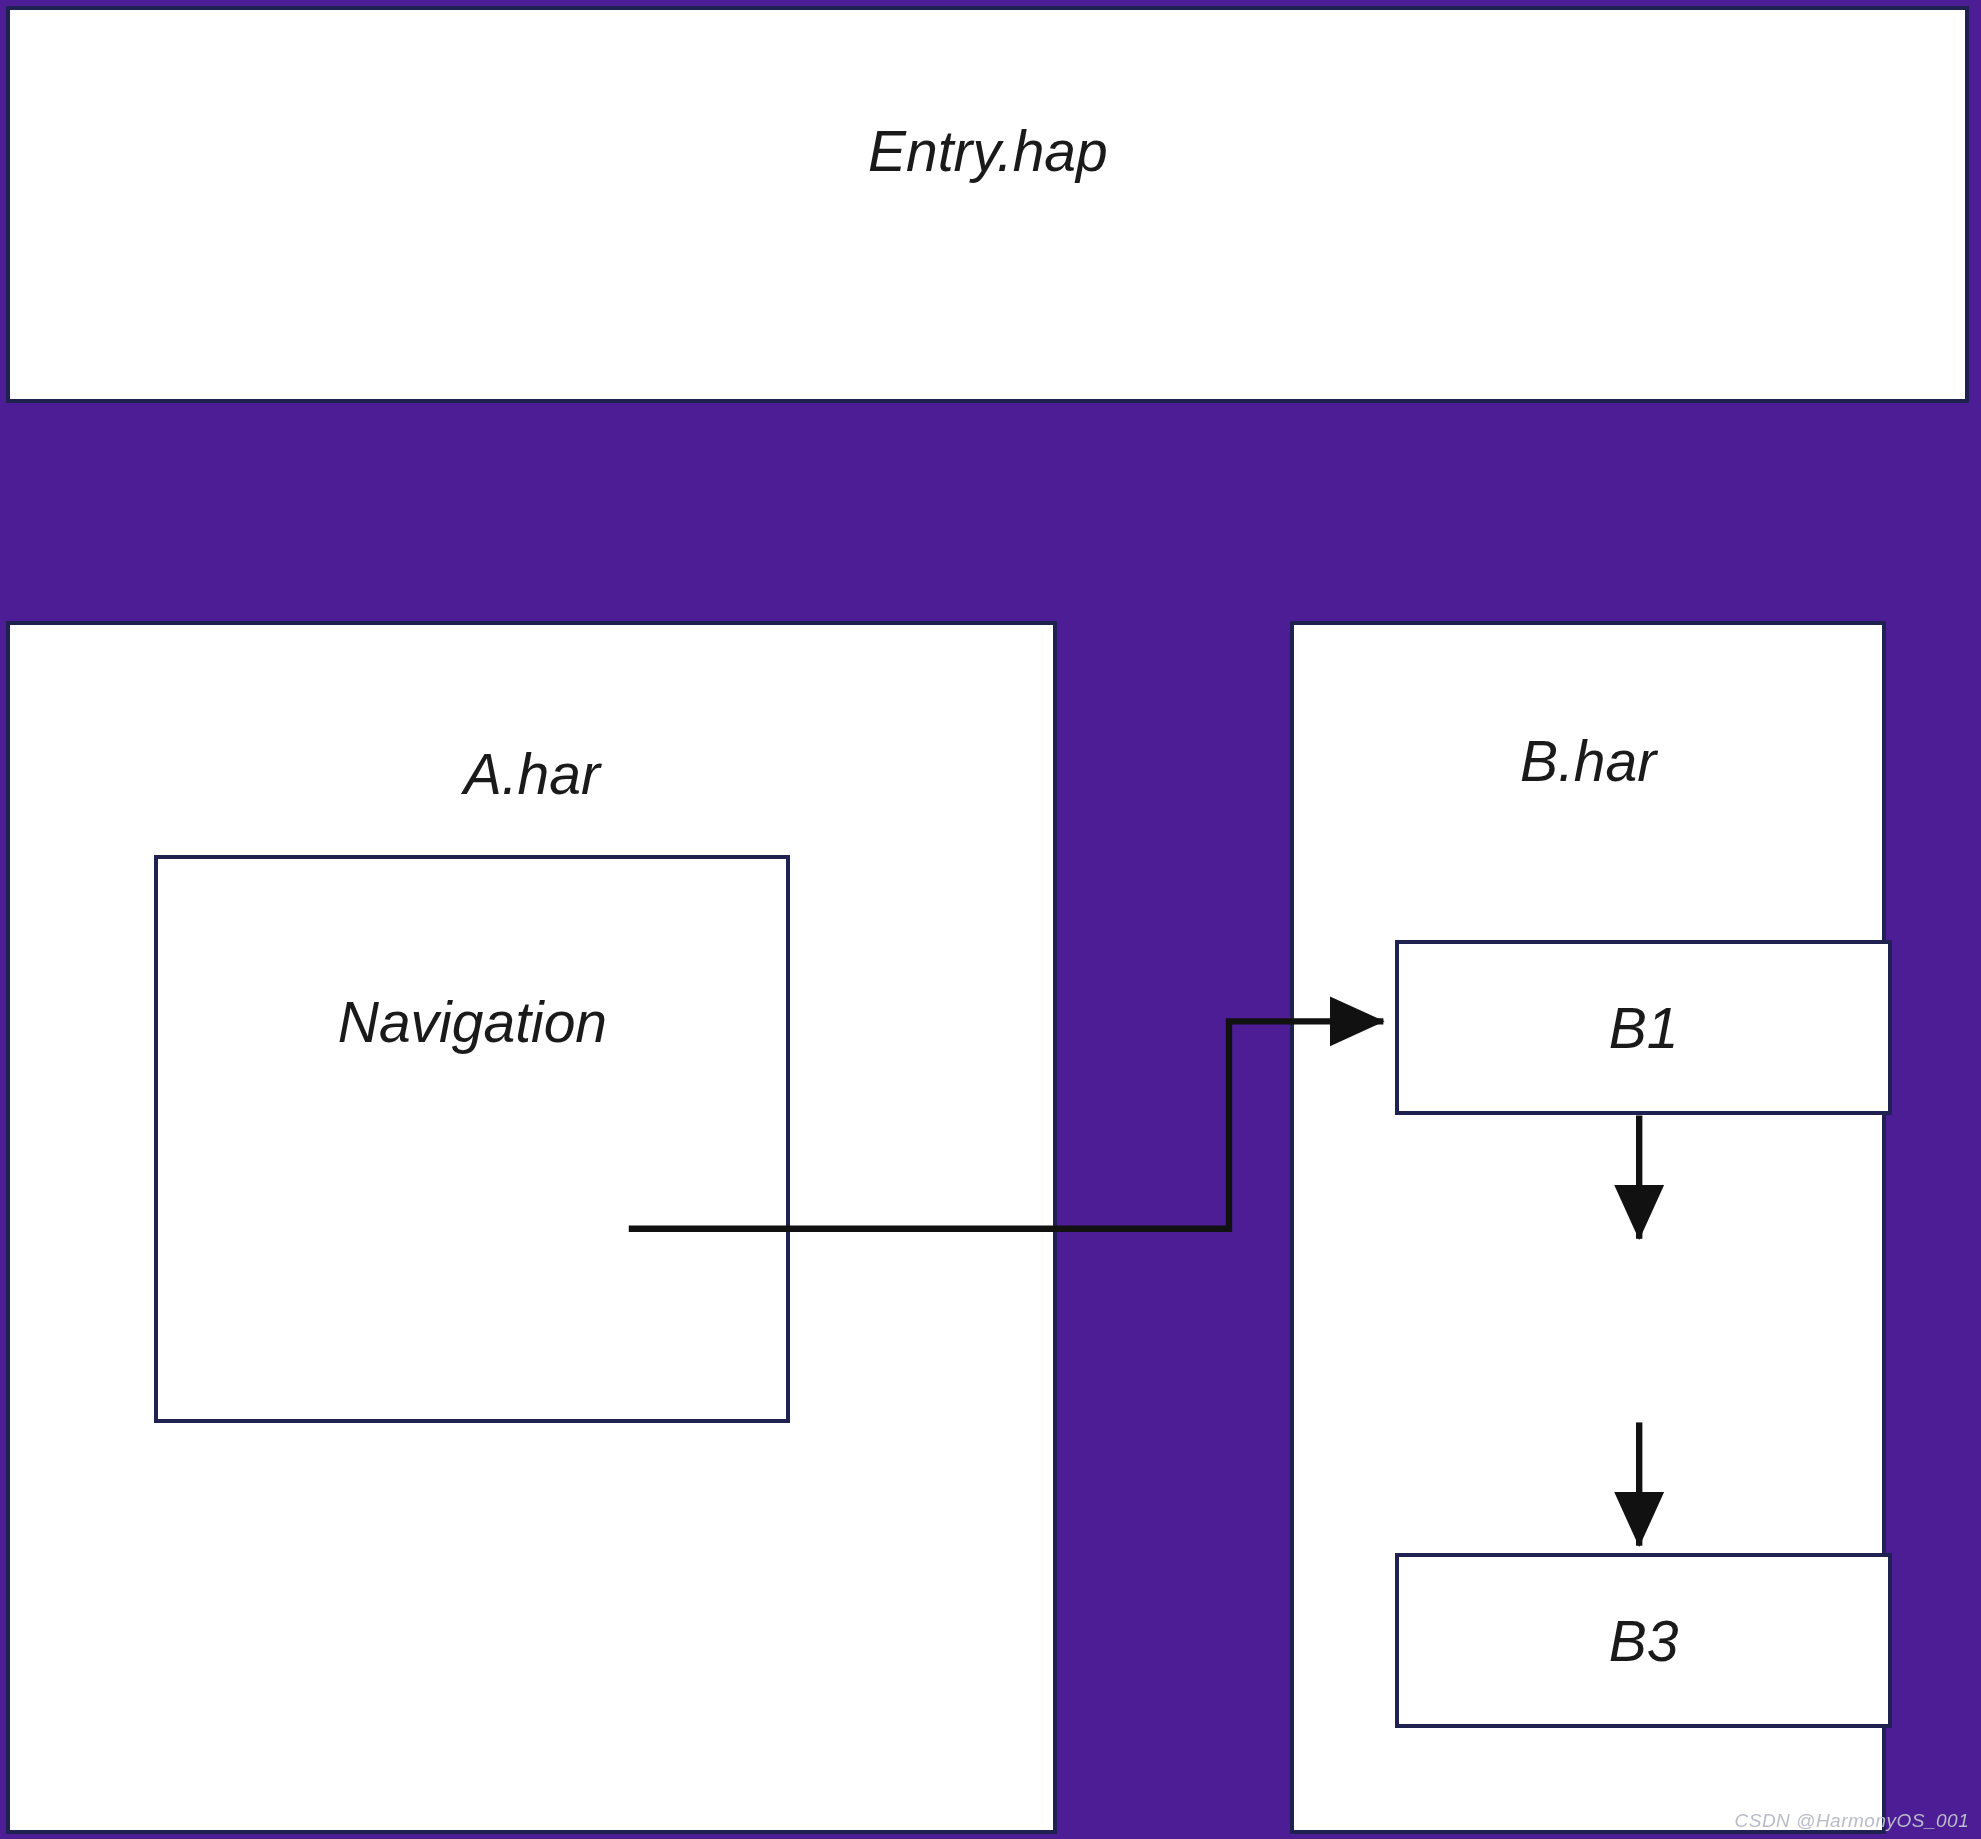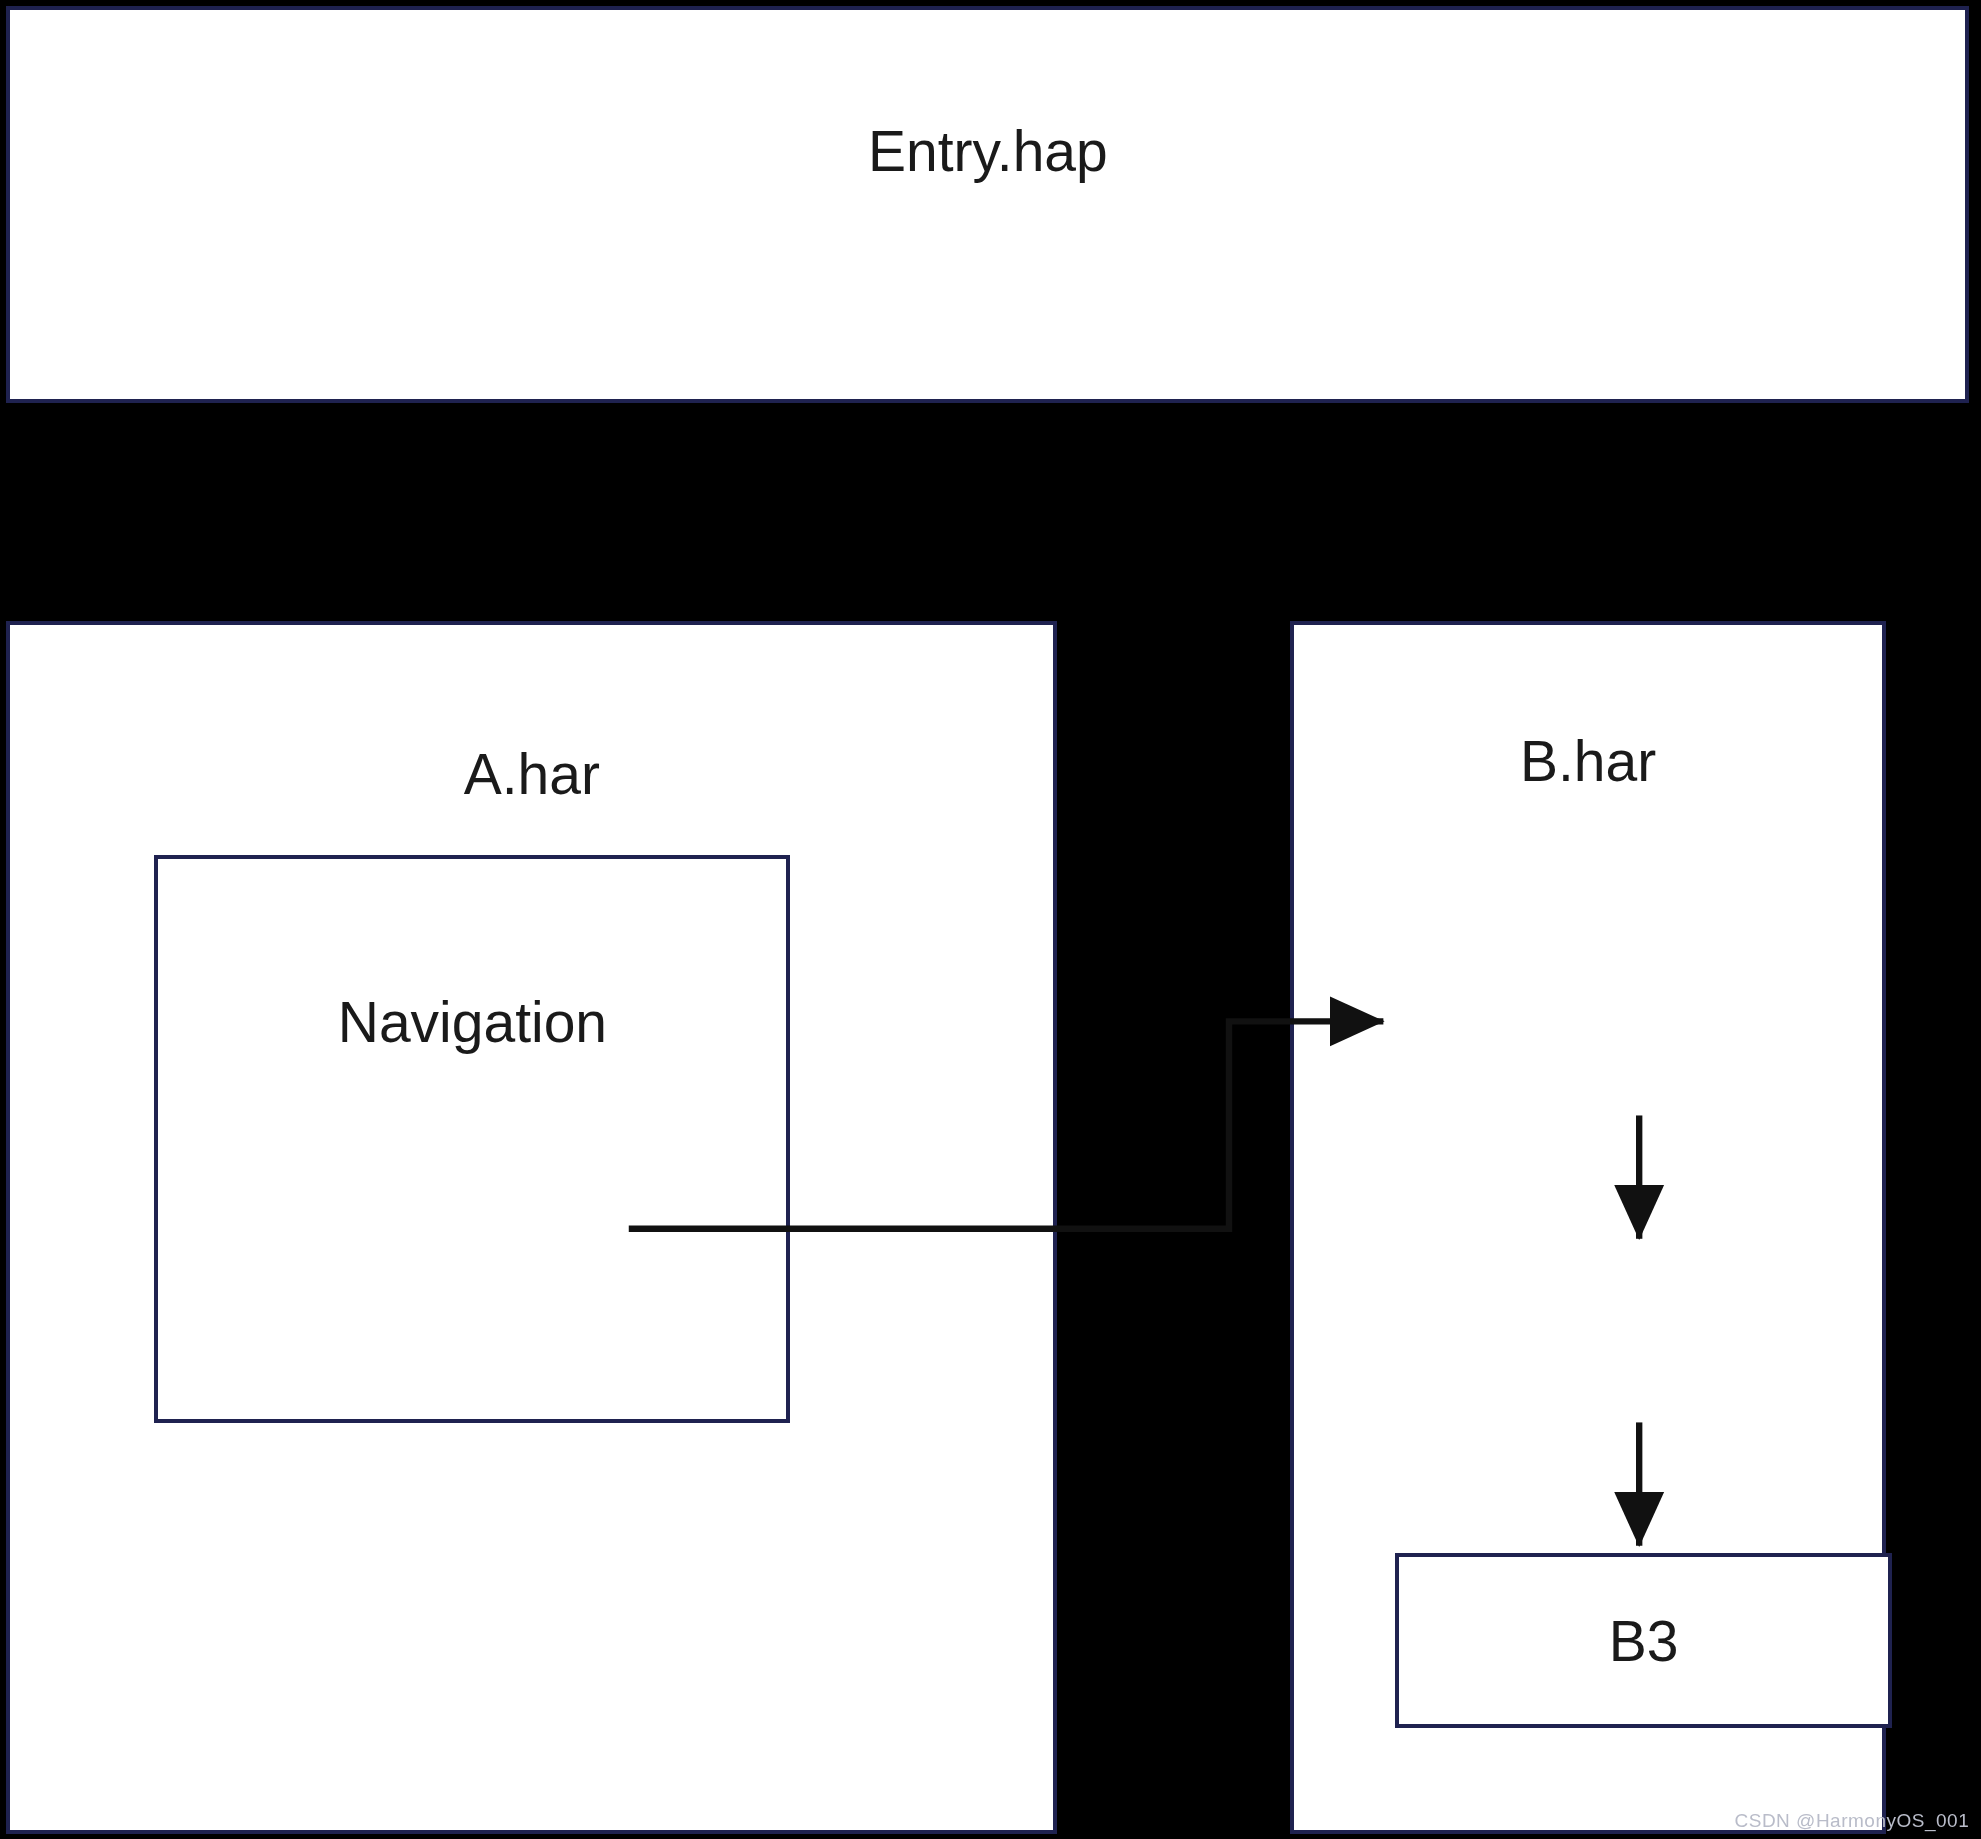--- a/index.html
+++ b/index.html
@@ -7,22 +7,23 @@
     padding: 0;
     background: #ffffff;
   }
   body {
     font-family: "Liberation Sans", sans-serif;
   }
   #canvas {
     position: relative;
     width: 1982px;
     height: 1839px;
-    background: #000000;
+    background: #4c1d95;
     overflow: hidden;
+    font-style: italic;
   }
   .box {
     position: absolute;
     box-sizing: border-box;
     background: #ffffff;
     border-style: solid;
   }
   .box-label {
     position: absolute;
     left: 0;
@@ -160,20 +161,23 @@
 
     <div class="box" id="navigation-box">
       <div class="box-label" id="navigation-label">Navigation</div>
 
     </div>
   </div>
 
   <div class="box" id="b-har-box">
     <div class="box-label" id="b-har-label">B.har</div>
 
+    <div class="box" id="b1-box">
+      <div class="box-label bx-label">B1</div>
+    </div>
 
 
     <div class="box" id="b3-box">
       <div class="box-label bx-label">B3</div>
     </div>
   </div>
 
   <svg id="connectors" viewBox="0 0 2169 2013">
     <defs>
       <marker id="arrowhead" markerWidth="9" markerHeight="9" refX="8.4" refY="4.5" orient="auto" markerUnits="strokeWidth">

